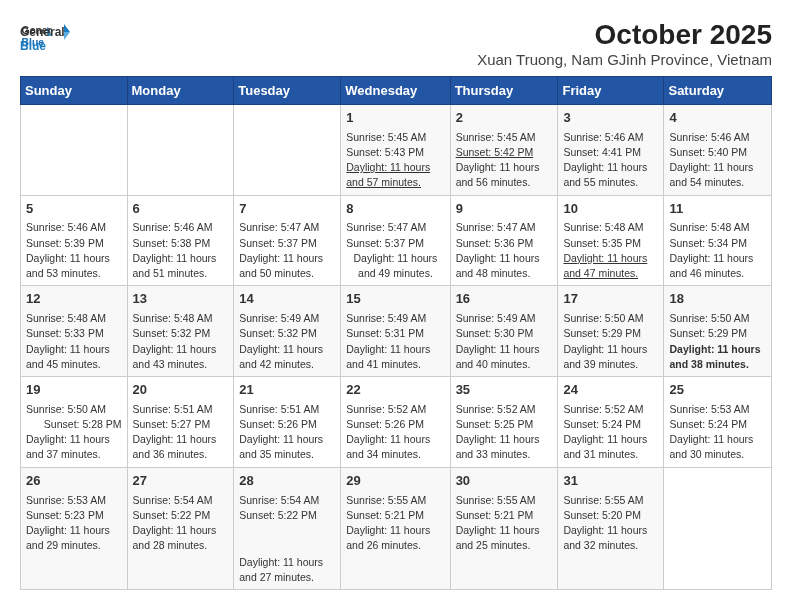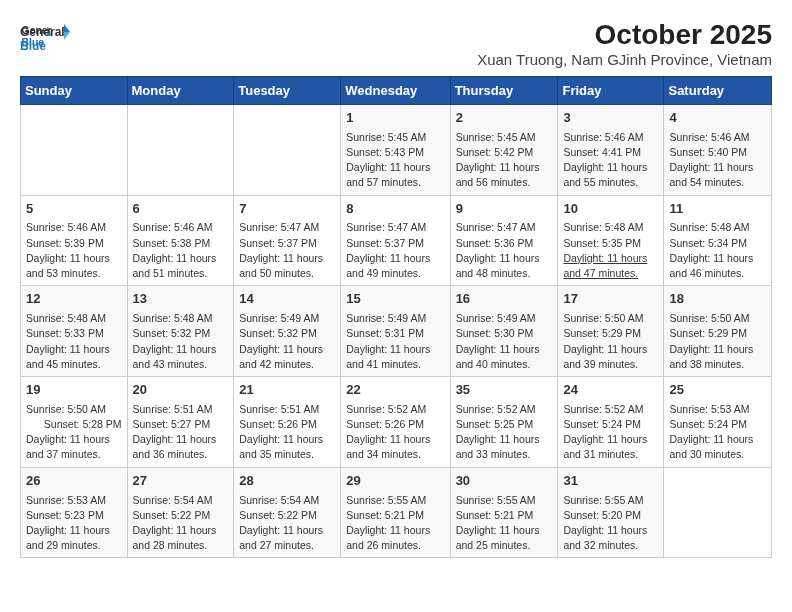--- a/index.html
+++ b/index.html
@@ -122,26 +122,26 @@
   </thead>
   <tbody id="calendar-body">
   <tr>
         <td class="empty-cell"></td>
         <td class="empty-cell"></td>
         <td class="empty-cell"></td>
         <td>
           <span class="day-num">1</span>
           <span style="display: block;">Sunrise: 5:45 AM</span>
           <span style="display: block;">Sunset: 5:43 PM</span>
-          <span style="display: block;">Daylight: 11 hours and 57 minutes.</span>
+          <span style="display: block; text-decoration: underline;">Daylight: 11 hours and 57 minutes.</span>
         </td>
         <td>
           <span class="day-num">2</span>
           <span style="display: block;">Sunrise: 5:45 AM</span>
-          <span style="display: block;">Sunset: 5:42 PM</span>
+          <span style="display: block; text-decoration: underline;">Sunset: 5:42 PM</span>
           <span style="display: block;">Daylight: 11 hours and 56 minutes.</span>
         </td>
         <td>
           <span class="day-num">3</span>
           <span style="display: block;">Sunrise: 5:46 AM</span>
           <span style="display: block;">Sunset: 4:41 PM</span>
           <span style="display: block;">Daylight: 11 hours and 55 minutes.</span>
         </td>
         <td>
           <span class="day-num">4</span>
@@ -166,21 +166,21 @@
         <td>
           <span class="day-num">7</span>
           <span style="display: block;">Sunrise: 5:47 AM</span>
           <span style="display: block;">Sunset: 5:37 PM</span>
           <span style="display: block;">Daylight: 11 hours and 50 minutes.</span>
         </td>
         <td>
           <span class="day-num">8</span>
           <span style="display: block;">Sunrise: 5:47 AM</span>
           <span style="display: block;">Sunset: 5:37 PM</span>
-          <span style="display: block;">Daylight: 11 hours and 49 minutes.</span>
+          <span style="display: block; text-align: center;">Daylight: 11 hours and 49 minutes.</span>
         </td>
         <td>
           <span class="day-num">9</span>
           <span style="display: block;">Sunrise: 5:47 AM</span>
           <span style="display: block;">Sunset: 5:36 PM</span>
           <span style="display: block;">Daylight: 11 hours and 48 minutes.</span>
         </td>
         <td>
           <span class="day-num">10</span>
           <span style="display: block;">Sunrise: 5:48 AM</span>
@@ -228,21 +228,21 @@
         <td>
           <span class="day-num">17</span>
           <span style="display: block;">Sunrise: 5:50 AM</span>
           <span style="display: block;">Sunset: 5:29 PM</span>
           <span style="display: block;">Daylight: 11 hours and 39 minutes.</span>
         </td>
         <td>
           <span class="day-num">18</span>
           <span style="display: block;">Sunrise: 5:50 AM</span>
           <span style="display: block;">Sunset: 5:29 PM</span>
-          <span style="display: block;">Daylight: 11 hours and 38 minutes.</span>
+          <span style="display: block; font-weight: bold;">Daylight: 11 hours and 38 minutes.</span>
         </td>
       </tr>
       <tr>
         <td>
           <span class="day-num">19</span>
           <span style="display: block;">Sunrise: 5:50 AM</span>
           <span style="display: block; text-align: right;">Sunset: 5:28 PM</span>
           <span style="display: block;">Daylight: 11 hours and 37 minutes.</span>
         </td>
         <td>
@@ -292,21 +292,21 @@
         <td>
           <span class="day-num">27</span>
           <span style="display: block;">Sunrise: 5:54 AM</span>
           <span style="display: block;">Sunset: 5:22 PM</span>
           <span style="display: block;">Daylight: 11 hours and 28 minutes.</span>
         </td>
         <td>
           <span class="day-num">28</span>
           <span style="display: block;">Sunrise: 5:54 AM</span>
           <span style="display: block;">Sunset: 5:22 PM</span>
-          <span style="display: block;">Daylight: 11 hours and 27 minutes.</span>
+          <span style="display: block; margin-top: 32px;">Daylight: 11 hours and 27 minutes.</span>
         </td>
         <td>
           <span class="day-num">29</span>
           <span style="display: block;">Sunrise: 5:55 AM</span>
           <span style="display: block;">Sunset: 5:21 PM</span>
           <span style="display: block;">Daylight: 11 hours and 26 minutes.</span>
         </td>
         <td>
           <span class="day-num">30</span>
           <span style="display: block;">Sunrise: 5:55 AM</span>

